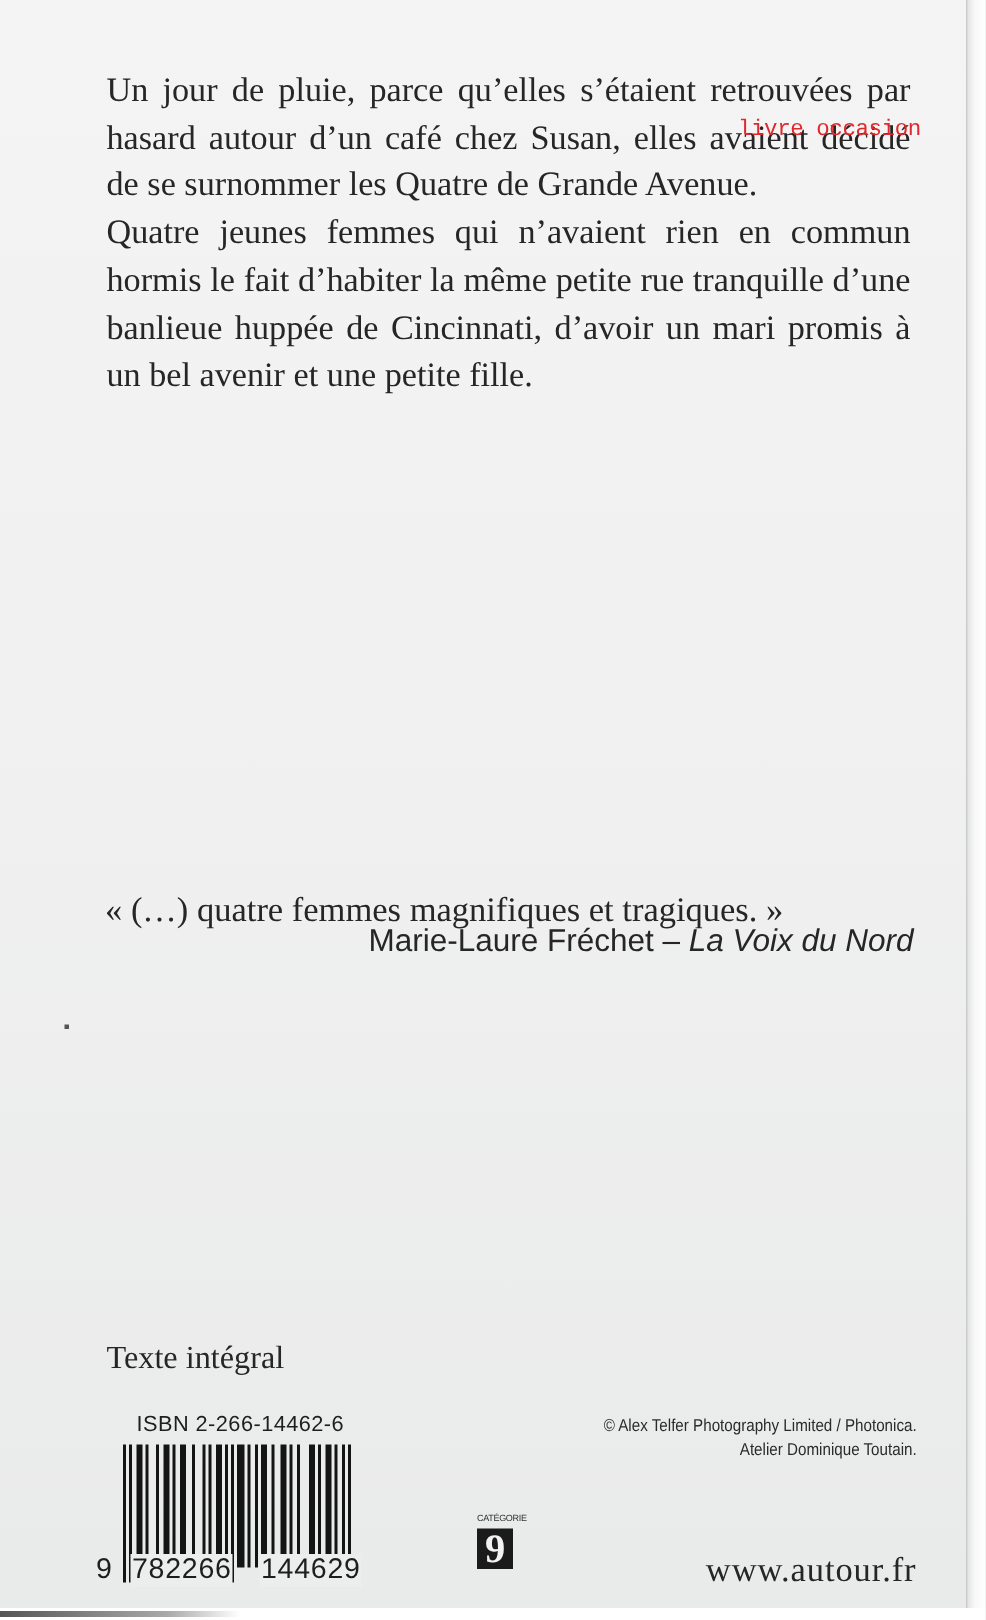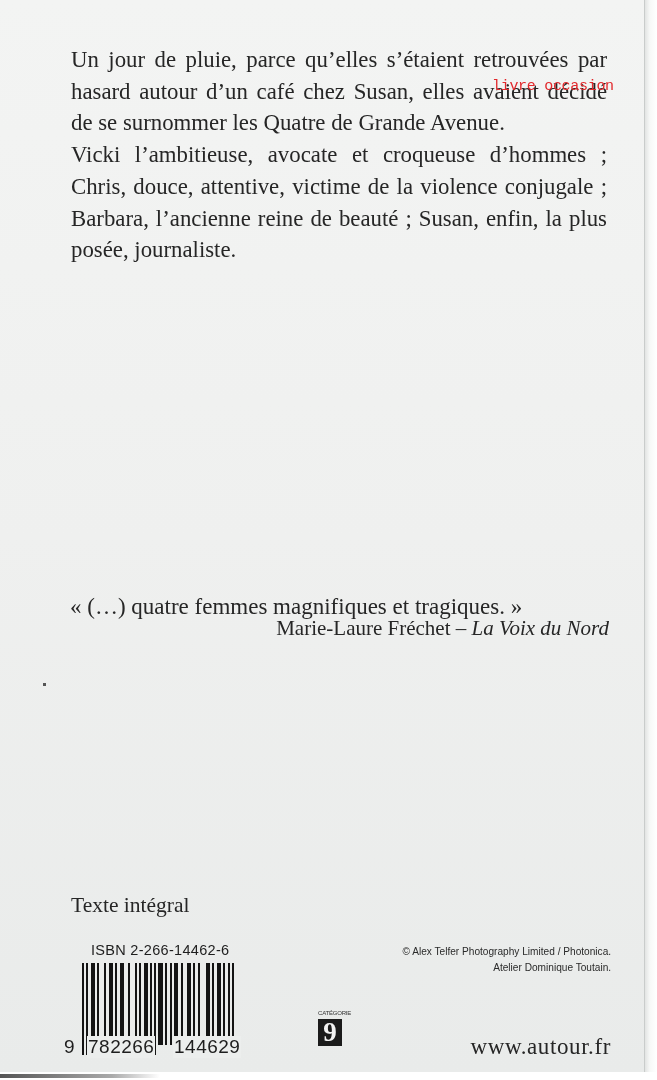--- a/index.html
+++ b/index.html
@@ -35,21 +35,21 @@
     position:absolute; left:492px; top:78px;
     color:#e2282c; font-family:Liberation Mono, monospace;
     font-size:15px; letter-spacing:-0.3px;
   }
   .quote {
     position:absolute; left:70px; top:594px;
     color:#262626; font-family:"Liberation Serif", serif; font-size:23px;
   }
   .quote-source {
     position:absolute; right:48px; top:616px;
-    color:#262626; font-family:Liberation Serif, serif; font-size:21px;
+    color:#262626; font-family:Liberation Sans, sans-serif; font-size:21px;
   }
   .quote-source em { font-style:italic; }
   .speck {
     position:absolute; left:43px; top:683px; width:3px; height:3px; background:#555;
   }
   .texte-integral {
     position:absolute; left:71px; top:893px;
     color:#262626; font-family:"Liberation Serif", serif; font-size:21.5px;
   }
   .isbn {
@@ -93,21 +93,21 @@
   }
 </style>
 </head>
 <body>
 
 <div class="page"></div>
 <div class="right-edge"></div>
 
 <div class="blurb">
   <p>Un jour de pluie, parce qu’elles s’étaient retrouvées par hasard autour d’un café chez Susan, elles avaient décidé de se surnommer les Quatre de Grande Avenue.</p>
-  <p>Vicki l’ambitieuse, avocate et croqueuse d’hommes ; Chris, douce, attentive, victime de la violence conjugale ; Barbara, l’ancienne reine de beauté ; Susan, enfin, la plus posée, journaliste.</p>
+  <p>Quatre jeunes femmes qui n’avaient rien en commun hormis le fait d’habiter la même petite rue tranquille d’une banlieue huppée de Cincinnati, d’avoir un mari promis à un bel avenir et une petite fille.</p>
 </div>
 
 <div class="watermark">livre occasion</div>
 
 <div class="quote">« (…) quatre femmes magnifiques et tragiques. »</div>
 <div class="quote-source"><span>Marie-Laure Fréchet – </span><em>La Voix du Nord</em></div>
 
 <div class="speck"></div>
 
 <div class="texte-integral">Texte intégral</div>

